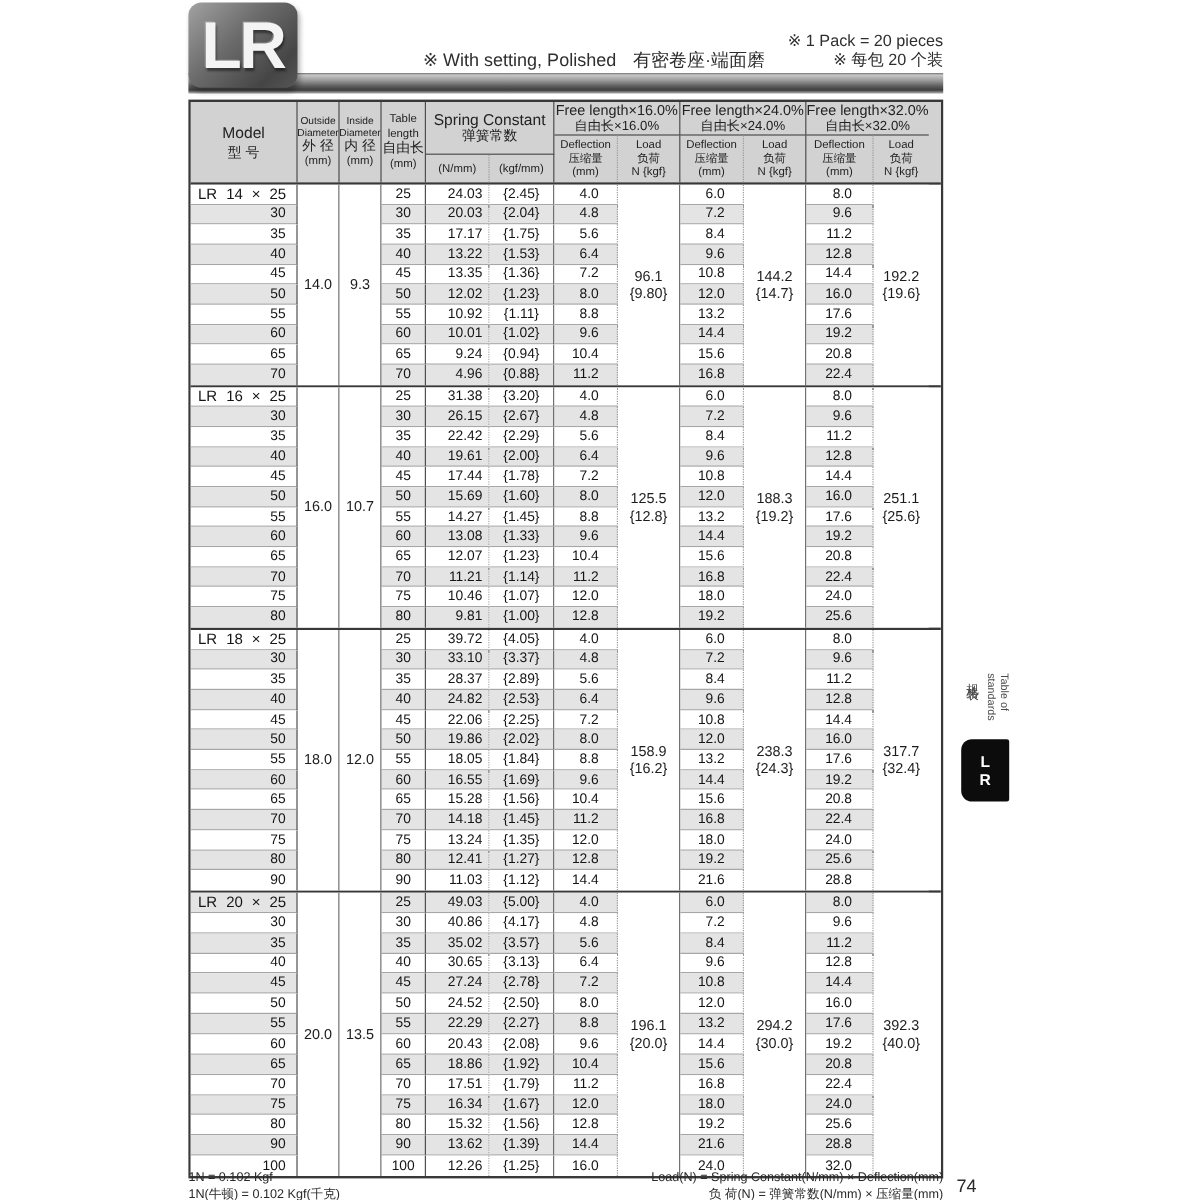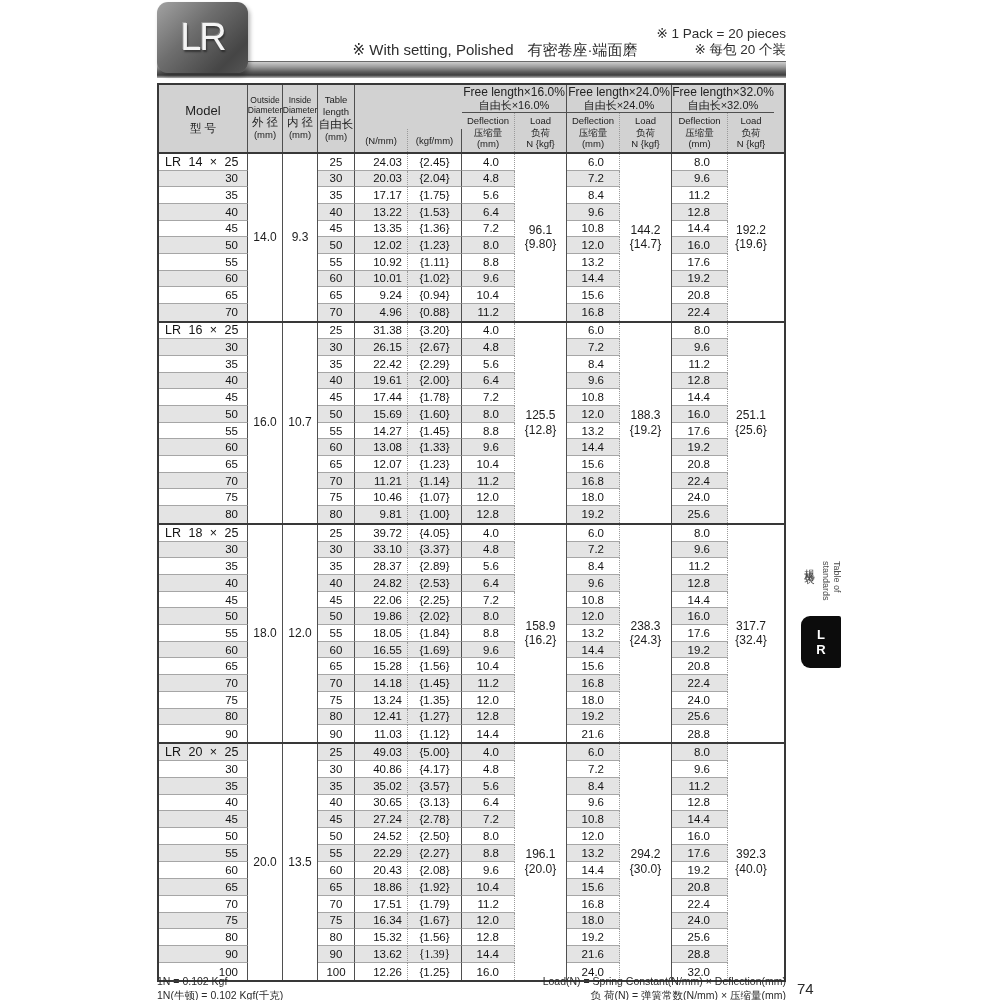--- a/index.html
+++ b/index.html
@@ -9,21 +9,21 @@
 
   
   .logo {
     position:absolute; left:157px; top:2px; width:91px; height:71px;
     border-radius:11px;
     background:linear-gradient(135deg,#a2a2a2 0%,#6e6e6e 40%,#454545 80%,#565656 100%);
     box-shadow:2px 3px 4px rgba(0,0,0,.30);
     display:flex; align-items:center; justify-content:center; z-index:2;
   }
   .logo span {
-    font-size:38px; font-weight:normal; color:#f4f4f4; letter-spacing:-2px;
+    font-size:55px; font-weight:bold; color:#f4f4f4; letter-spacing:-2px;
     text-shadow:1px 2px 2px rgba(0,0,0,.45), -1px -1px 0 rgba(255,255,255,.25);
   }
   .grad-bar {
     position:absolute; left:157px; top:61px; width:629px; height:17px; z-index:1;
     background:linear-gradient(180deg,#cdcdcd 0%,#9d9d9d 30%,#5c5c5c 62%,#3e3e3e 82%,#8f8f8f 94%,#b7b7b7 100%);
     border-top:1px solid #6a6a6a;
   }
   .note-center { position:absolute; left:330px; top:41px; width:330px; text-align:center; font-size:15px; color:#2e2e2e; white-space:nowrap; }
   .note-center .zh { margin-left:14px; }
   .note-right { position:absolute; left:540px; top:26px; width:246px; text-align:right; font-size:13.5px; color:#2e2e2e; line-height:16px; }
@@ -105,20 +105,24 @@
         <div class="h-sm">Inside</div>
         <div class="h-sm">Diameter</div>
         <div class="h-zh">内 径</div>
         <div class="h-unit">(mm)</div>
       </div>
       <div class="hcell vr-dark" style="grid-row:1/span 3">
         <div class="h-sub">Table</div>
         <div class="h-sub">length</div>
         <div class="h-zh">自由长</div>
         <div class="h-unit">(mm)</div>
+      </div>
+      <div class="hcell vr-dark hb" style="grid-column:5/span 2;grid-row:1/span 2">
+        <div class="h-big">Spring Constant</div>
+        <div class="h-zh">弹簧常数</div>
       </div>
       <div class="hcell vr-dot" style="grid-column:5;grid-row:3">
         <div class="h-unit">(N/mm)</div>
       </div>
       <div class="hcell vr-dark" style="grid-column:6;grid-row:3">
         <div class="h-unit">(kgf/mm)</div>
       </div>
 
       <div class="hcell vr-dark hb" style="grid-column:7/span 2;grid-row:1">
         <div class="h-grp-en">Free length×16.0%</div>
@@ -569,21 +573,21 @@
           <div class="cell num-right vr-dark" style="grid-area: 12 / 1; padding-right: 9px;">80</div>
           <div class="cell num-center vr-dark" style="grid-area: 12 / 4;">80</div>
           <div class="cell num-right vr-dot" style="grid-area: 12 / 5; padding-right: 5px;">15.32</div>
           <div class="cell num-center vr-dark" style="grid-area: 12 / 6;">{1.56}</div>
           <div class="cell num-right vr-dot" style="grid-area: 12 / 7; padding-right: 15px;">12.8</div>
           <div class="cell num-right vr-dot" style="grid-area: 12 / 9; padding-right: 15px;">19.2</div>
           <div class="cell num-right vr-dot" style="grid-area: 12 / 11; padding-right: 17px;">25.6</div>
           <div class="cell num-right vr-dark stripe" style="grid-area: 13 / 1; padding-right: 9px;">90</div>
           <div class="cell num-center vr-dark stripe" style="grid-area: 13 / 4;">90</div>
           <div class="cell num-right vr-dot stripe" style="grid-area: 13 / 5; padding-right: 5px;">13.62</div>
-          <div class="cell num-center vr-dark stripe" style="grid-area: 13 / 6; font-family: Liberation Serif, serif;">{1.39}</div>
+          <div class="cell num-center vr-dark stripe" style="grid-area: 13 / 6;">{1.39}</div>
           <div class="cell num-right vr-dot stripe" style="grid-area: 13 / 7; padding-right: 15px;">14.4</div>
           <div class="cell num-right vr-dot stripe" style="grid-area: 13 / 9; padding-right: 15px;">21.6</div>
           <div class="cell num-right vr-dot stripe" style="grid-area: 13 / 11; padding-right: 17px;">28.8</div>
           <div class="cell num-right vr-dark lastrow" style="grid-area: 14 / 1; padding-right: 9px;">100</div>
           <div class="cell num-center vr-dark lastrow" style="grid-area: 14 / 4;">100</div>
           <div class="cell num-right vr-dot lastrow" style="grid-area: 14 / 5; padding-right: 5px;">12.26</div>
           <div class="cell num-center vr-dark lastrow" style="grid-area: 14 / 6;">{1.25}</div>
           <div class="cell num-right vr-dot lastrow" style="grid-area: 14 / 7; padding-right: 15px;">16.0</div>
           <div class="cell num-right vr-dot lastrow" style="grid-area: 14 / 9; padding-right: 15px;">24.0</div>
           <div class="cell num-right vr-dot lastrow" style="grid-area: 14 / 11; padding-right: 17px;">32.0</div>

